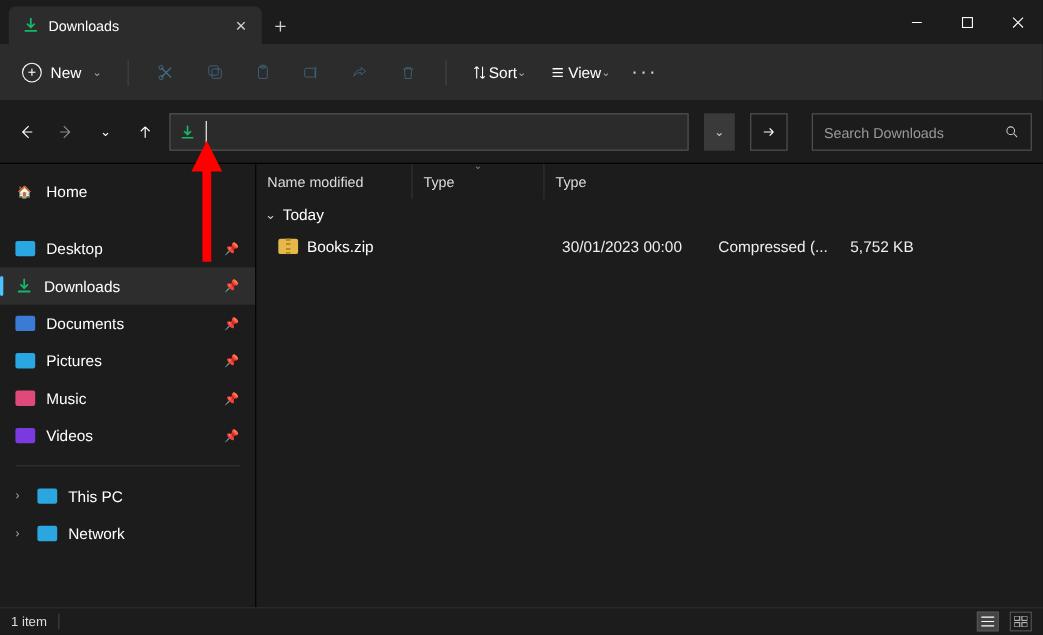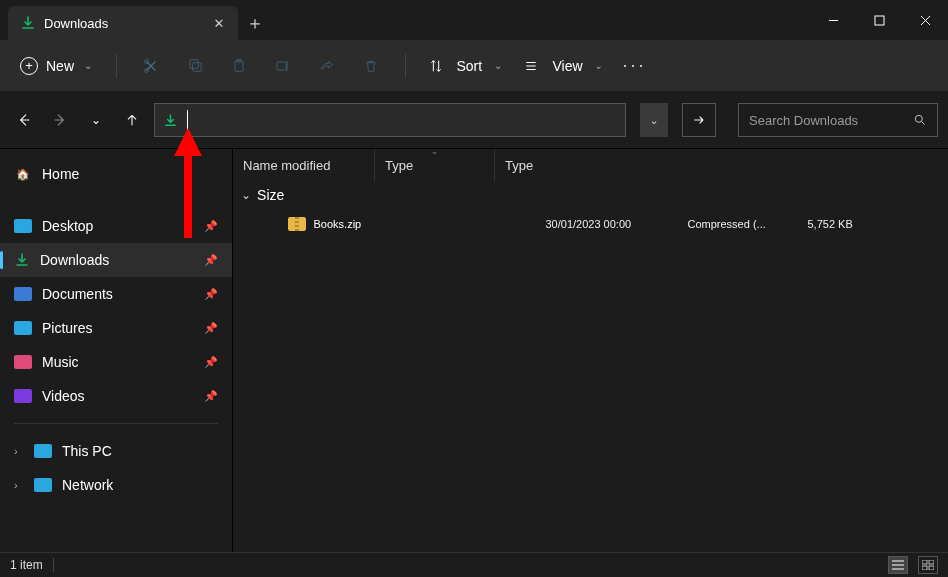--- a/index.html
+++ b/index.html
@@ -63,21 +63,21 @@
       width:18px; height:18px; border:1.4px solid #fff; border-radius:50%;
       display:flex; align-items:center; justify-content:center; font-size:13px; line-height:1;
     }
     .tdiv { width:1px; height:24px; background:#444; margin: 0 10px;}
     .tool-icon {
       width: 40px; height:36px; display:flex; align-items:center; justify-content:center;
       color:#57a7d9; border-radius:4px;
     }
     .tool-icon.dim { color:#57a7d9; opacity:0.55;}
     .sort-btn, .view-btn {
-      display:flex; align-items:center; gap:12px;
+      display:flex; align-items:center; gap:0;
       padding: 6px 8px; font-size:14px; color:#fff;
     }
     .sort-btn .chev, .view-btn .chev { font-size:10px; color:#aaa;}
     .dots { width:38px; display:flex; align-items:center; justify-content:center; color:#ddd; font-size:18px; letter-spacing:2px;}
     
     .addr-row {
       height: 56px;
       display:flex; align-items:center;
       padding: 0 10px;
       gap:8px;
@@ -155,21 +155,21 @@
       display:flex; height:32px; align-items:center;
       font-size:13px; color:#ddd;
     }
     .col { padding:0 10px; border-right:1px solid #333; height:100%; display:flex; align-items:center; gap:4px;}
     .col.name{ width:268px; border-right:none; padding-left:26px;}
     .col.date{ width:142px;} .col.type{ width:120px; position:relative;}
     .col.size{ width:116px; border-right:none;}
     .col .sort-ind { position:absolute; left:50%; top:-3px; transform:translateX(-50%); font-size:9px; color:#888;}
     .group-row { display:flex; align-items:center; gap:6px; padding:6px 8px 4px 8px; color:#fff; font-size:14px;}
     .file-row {
-      display:flex; align-items:center; height:34px; font-size:11px; color:#fff;justify-content:center;
+      display:flex; align-items:center; height:34px; font-size:14px; color:#fff;
     }
     .cell { padding:0 10px; }
     .cell.name{ width:268px; display:flex; align-items:center; gap:8px; padding-left:20px;}
     .cell.date{ width:142px; color:#eee;} .cell.type{ width:120px; color:#eee;}
     .cell.size{ width:116px; color:#eee; text-align:left;}
     .zip-ico { width:18px; height:14px; background:#e6b84a; border-radius:2px; position:relative;}
     .zip-ico::after{content:""; position:absolute; left:7px; top:0; bottom:0; width:4px; background:repeating-linear-gradient(#b88a20 0 2px, #e6b84a 2px 4px);}
     
     .status {
       height:25px; background:#1c1c1c; border-top:1px solid #333;
@@ -384,21 +384,21 @@
         <span class="sort-ind">⌄</span>
         <span>Type</span>
       </div>
       <div class="col size">
         <span>Type</span>
       </div>
     </div>
 
     <div class="group-row">
       <span style="font-size:12px;color:#ccc;">⌄</span>
-      <span>Size</span>
+      <span>Today</span>
     </div>
 
     <div class="file-row">
       <div class="cell name">
         <span class="zip-ico"></span>
         <span>Books.zip</span>
       </div>
       <div class="cell date">30/01/2023 00:00</div>
       <div class="cell type">Compressed (...</div>
       <div class="cell size">5,752 KB</div>

